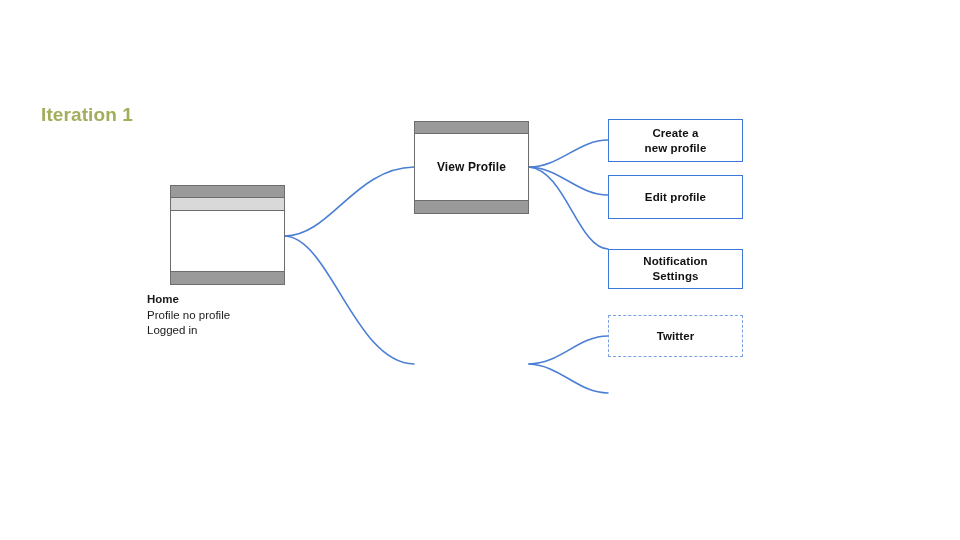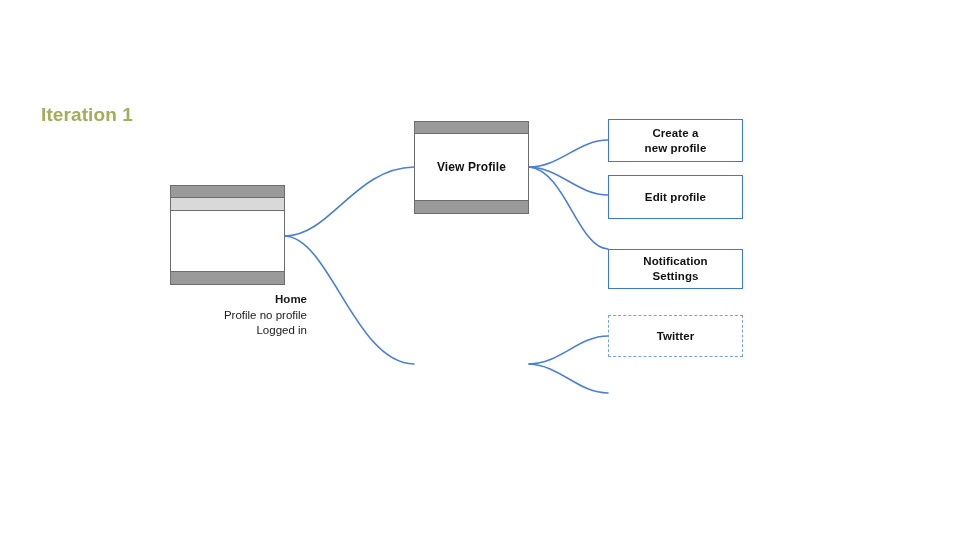--- a/index.html
+++ b/index.html
@@ -97,21 +97,21 @@
   #node-view-incident { left: 414px; top: 313px; width: 115px; height: 101px; }
   #node-view-incident .wf-bar-dark { height: 11px; }
   #node-view-incident .wf-bar-foot { height: 13px; }
 
   
   .caption {
     position: absolute;
     left: 147px;
     top: 292px;
     width: 160px;
-    text-align: right;
+    text-align: left;
     font-size: 11.5px;
     color: #1a1a1a;
     line-height: 1.35;
   }
   .caption .cap-title {
     display: block;
     font-weight: bold;
     font-size: 11.5px;
   }
   .caption .cap-line {

